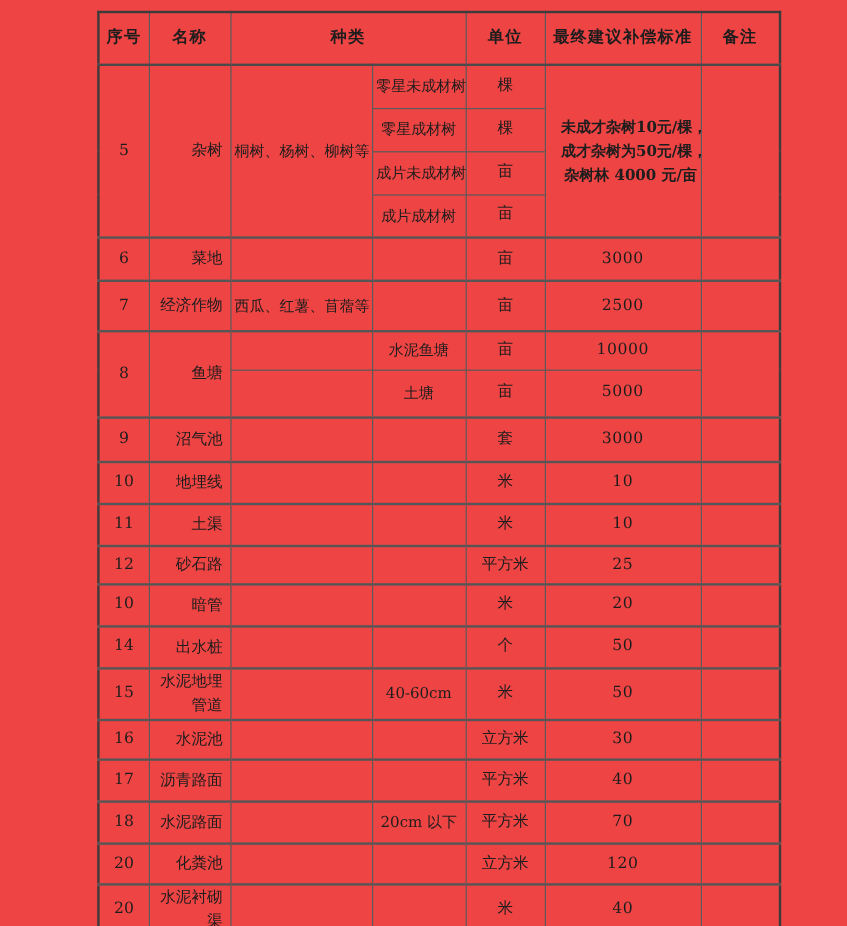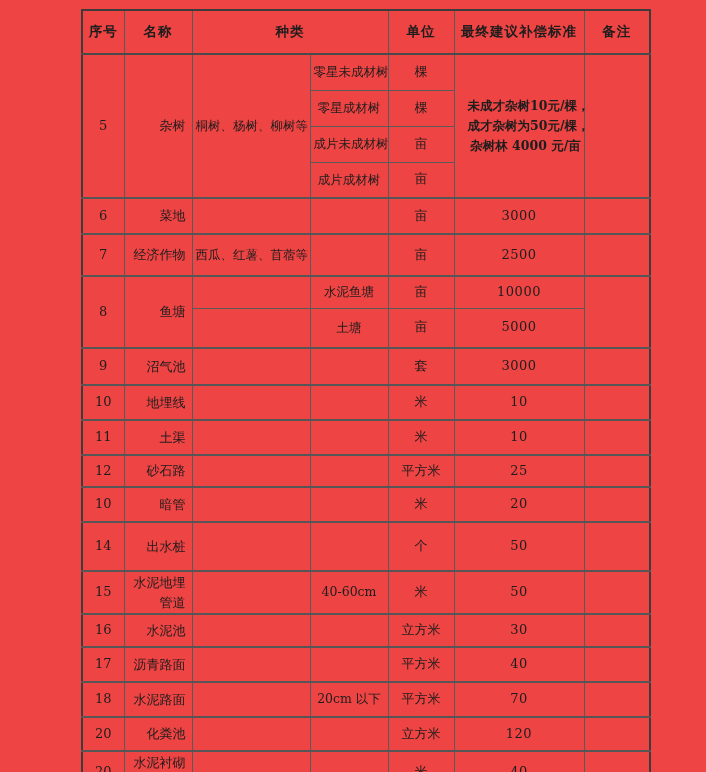--- a/index.html
+++ b/index.html
@@ -164,21 +164,21 @@
       <tr class="main" style="height:35px">
         <td>10</td>
         <td class="name-cell">暗管</td>
         <td class="type-cell"></td>
         <td class="type-cell"></td>
         <td>米</td>
         <td class="num">20</td>
         <td></td>
       </tr>
 
-      <tr class="main" style="height:49px">
+      <tr class="main" style="height:35px">
         <td>14</td>
         <td class="name-cell">出水桩</td>
         <td class="type-cell"></td>
         <td class="type-cell"></td>
         <td>个</td>
         <td class="num">50</td>
         <td></td>
       </tr>
 
       <tr class="main" style="height:40px">

